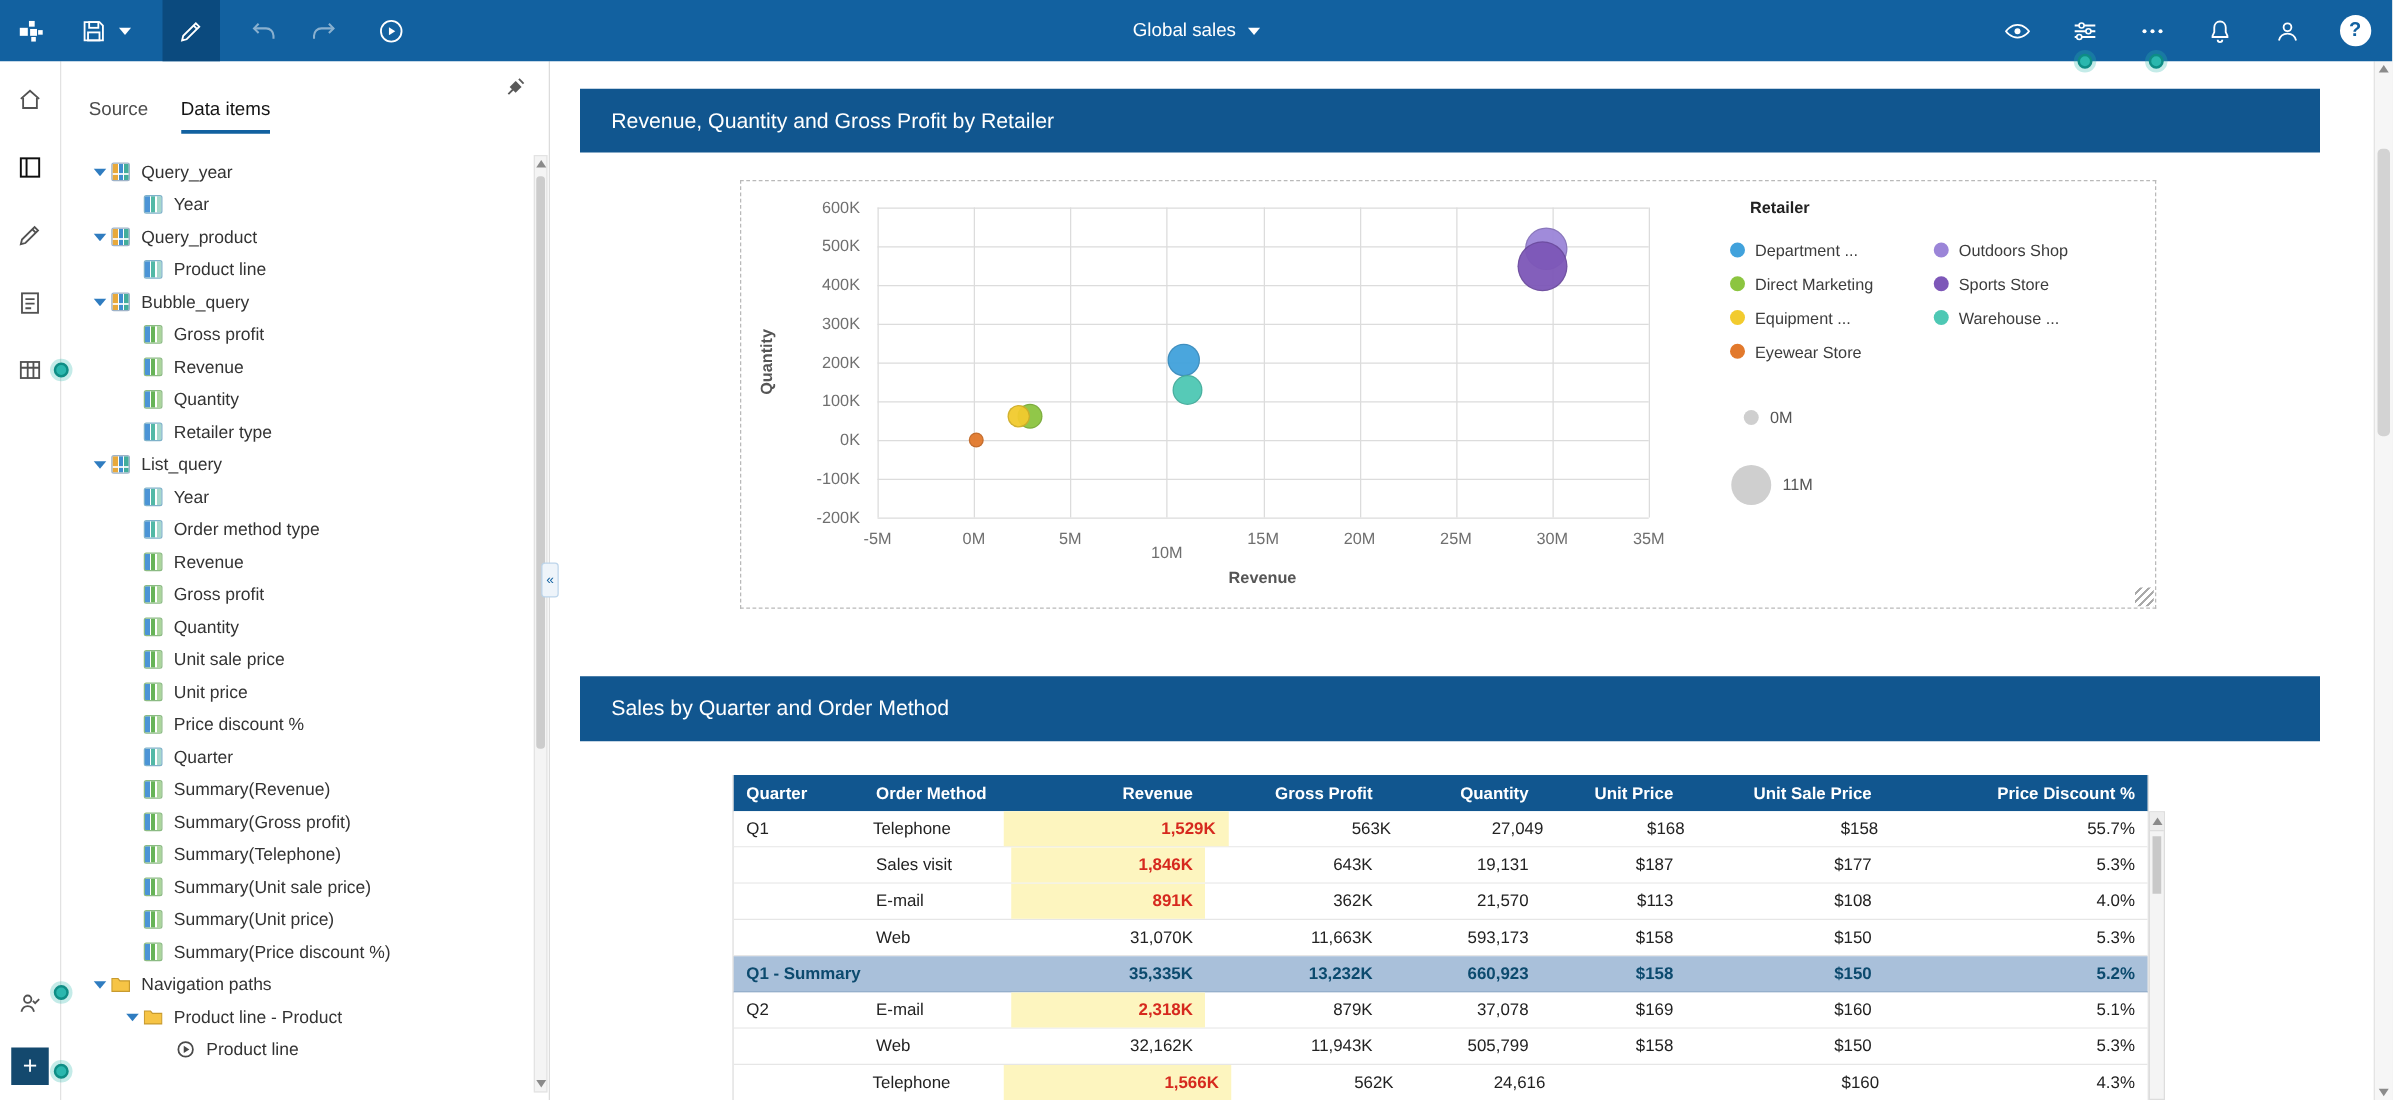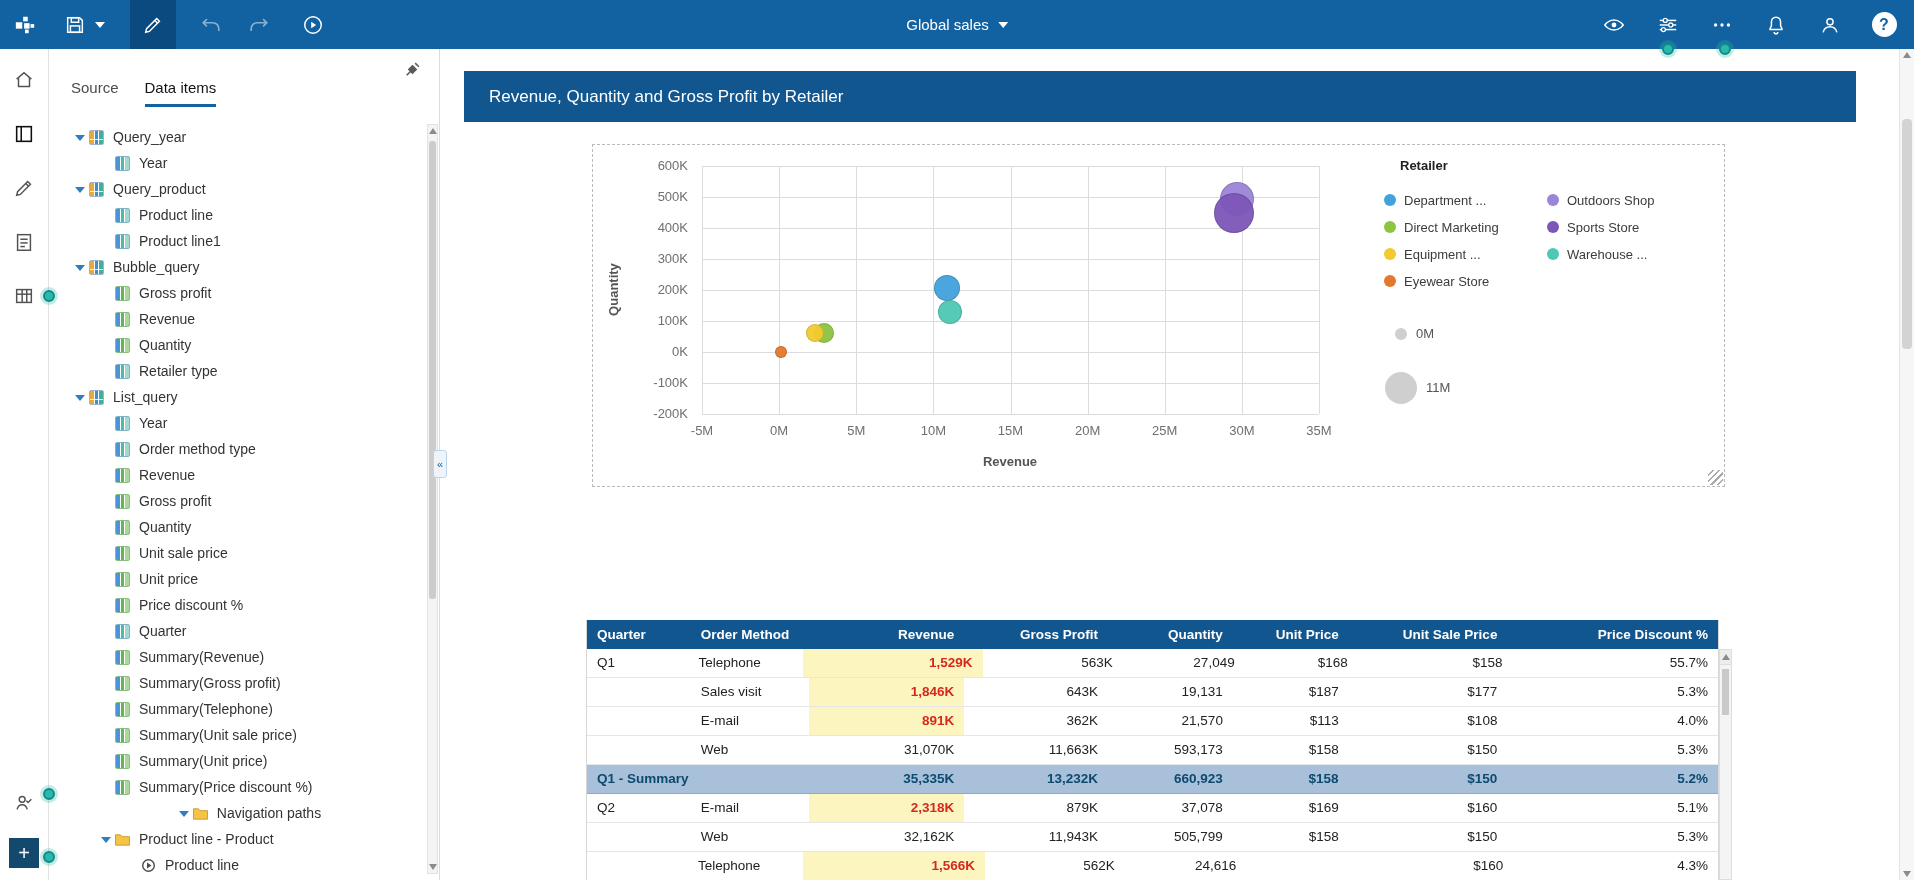--- a/index.html
+++ b/index.html
@@ -286,25 +286,20 @@
         <div class="trow" style="padding-left: 22px;">
           <div class="twisty"></div>
           <div class="ticon query"></div>
           <div class="tlabel">Query_product</div>
         </div>
         <div class="trow" style="padding-left: 48px;">
           <div class="tspace"></div>
           <div class="ticon member"></div>
           <div class="tlabel">Product line</div>
         </div>
-        <div class="trow" style="padding-left: 48px;">
-          <div class="tspace"></div>
-          <div class="ticon member"></div>
-          <div class="tlabel">Product line1</div>
-        </div>
         <div class="trow" style="padding-left: 22px;">
           <div class="twisty"></div>
           <div class="ticon query"></div>
           <div class="tlabel">Bubble_query</div>
         </div>
         <div class="trow" style="padding-left: 48px;">
           <div class="tspace"></div>
           <div class="ticon measure"></div>
           <div class="tlabel">Gross profit</div>
         </div>
@@ -396,21 +391,21 @@
         <div class="trow" style="padding-left: 48px;">
           <div class="tspace"></div>
           <div class="ticon measure"></div>
           <div class="tlabel">Summary(Unit price)</div>
         </div>
         <div class="trow" style="padding-left: 48px;">
           <div class="tspace"></div>
           <div class="ticon measure"></div>
           <div class="tlabel">Summary(Price discount %)</div>
         </div>
-        <div class="trow" style="padding-left: 22px; justify-content: center;">
+        <div class="trow" style="padding-left: 22px;">
           <div class="twisty"></div>
           <div class="ticon folder">
             <svg viewBox="0 0 16 13">
               <path d="M.5 1.5h5.3l1.6 2h8.1v9H.5z" fill="#f6c445" stroke="#c79a2f"></path>
             </svg>
           </div>
           <div class="tlabel">Navigation paths</div>
         </div>
         <div class="trow" style="padding-left: 48px;">
           <div class="twisty"></div>
@@ -503,21 +498,21 @@
           <div class="gh" style="top: 93px;"></div>
           <div class="gh" style="top: 124px;"></div>
           <div class="gh" style="top: 155px;"></div>
           <div class="gh" style="top: 186px;"></div>
           <div class="gh" style="top: 217px;"></div>
           <div class="gh" style="top: 248px;"></div>
         </div>
         <div class="xtick" style="left: 203px; top: 301px;">-5M</div>
         <div class="xtick" style="left: 280.125px; top: 301px;">0M</div>
         <div class="xtick" style="left: 357.25px; top: 301px;">5M</div>
-        <div class="xtick" style="left: 434.375px; top: 301px;">10M</div>
+        <div class="xtick" style="left: 434.375px; top: 312px;">10M</div>
         <div class="xtick" style="left: 511.5px; top: 301px;">15M</div>
         <div class="xtick" style="left: 588.625px; top: 301px;">20M</div>
         <div class="xtick" style="left: 665.75px; top: 301px;">25M</div>
         <div class="xtick" style="left: 742.875px; top: 301px;">30M</div>
         <div class="xtick" style="left: 820px; top: 301px;">35M</div>
         <div class="ytick" style="left: 166px; top: 36px;">600K</div>
         <div class="ytick" style="left: 166px; top: 67px;">500K</div>
         <div class="ytick" style="left: 166px; top: 98px;">400K</div>
         <div class="ytick" style="left: 166px; top: 129px;">300K</div>
         <div class="ytick" style="left: 166px; top: 160px;">200K</div>
@@ -531,20 +526,23 @@
         <div class="bubble" style="left: 310.668px; top: 224px; width: 12px; height: 12px; background: rgb(226, 121, 44);"></div>
         <div class="bubble" style="left: 756.248px; top: 59.55px; width: 34px; height: 34px; background: rgb(155, 133, 216);"></div>
         <div class="bubble" style="left: 750.163px; top: 71.12px; width: 40px; height: 40px; background: rgb(125, 87, 184);"></div>
         <div class="bubble" style="left: 474.342px; top: 177.7px; width: 24px; height: 24px; background: rgb(78, 200, 180);"></div>
         <div class="szc" style="left: 931px; top: 206px; width: 12px; height: 12px;"></div>
         <div class="szl" style="left: 952px; top: 204px;">0M</div>
         <div class="szc" style="left: 921px; top: 250px; width: 32px; height: 32px;"></div>
         <div class="szl" style="left: 962px; top: 258px;">11M</div>
       </div>
 
+    <div class="block-header" id="tableHeader">
+      <span>Sales by Quarter and Order Method</span>
+    </div>
 
     <div class="sales-table">
         <div class="trh">
           <div class="th al" style="width: 104px;">Quarter</div>
           <div class="th al" style="width: 118px;">Order Method</div>
           <div class="th" style="width: 156px;">Revenue</div>
           <div class="th" style="width: 144px;">Gross Profit</div>
           <div class="th" style="width: 125px;">Quantity</div>
           <div class="th" style="width: 116px;">Unit Price</div>
           <div class="th" style="width: 159px;">Unit Sale Price</div>

